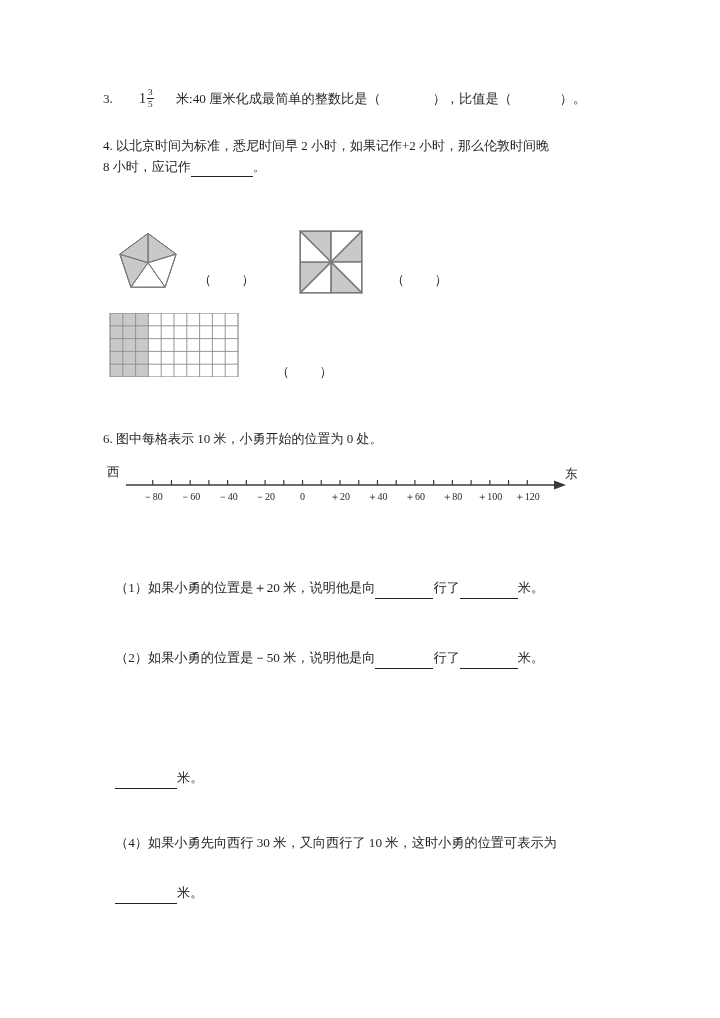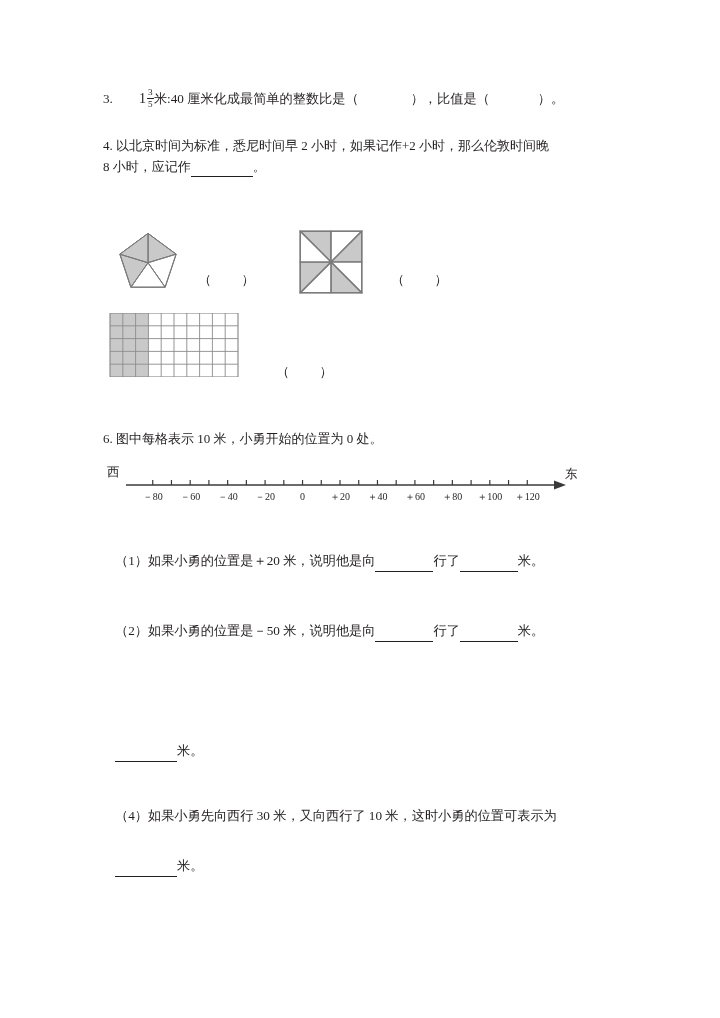--- a/index.html
+++ b/index.html
@@ -28,20 +28,21 @@
     font-size: 13px;
     line-height: 21px;
     color: #231f20;
     white-space: nowrap;
   }
   .q-wrap {
     position: absolute;
     font-size: 13.2px;
     line-height: 21.5px;
     color: #231f20;
+    margin-top: 27px;
   }
   .blank {
     display: inline-block;
     border-bottom: 1px solid #231f20;
     vertical-align: bottom;
   }
   .paren-pair {
     letter-spacing: 0;
     white-space: pre;
   }
@@ -78,21 +79,21 @@
   }
   .frac-stack .fr-num { padding: 0 1px; }
   .frac-stack .fr-bar {
     width: 100%;
     min-width: 7px;
     height: 1px;
     background: #231f20;
     margin: 0.5px 0;
   }
   .frac-stack .fr-den { padding: 0 1px; }
-  #item3 .after-frac { }
+  #item3 .after-frac { margin-left: 22px; }
 
   
   .fig { position: absolute; }
   .fig-paren {
     position: absolute;
     font-size: 13.2px;
     color: #231f20;
     white-space: pre;
   }
 

